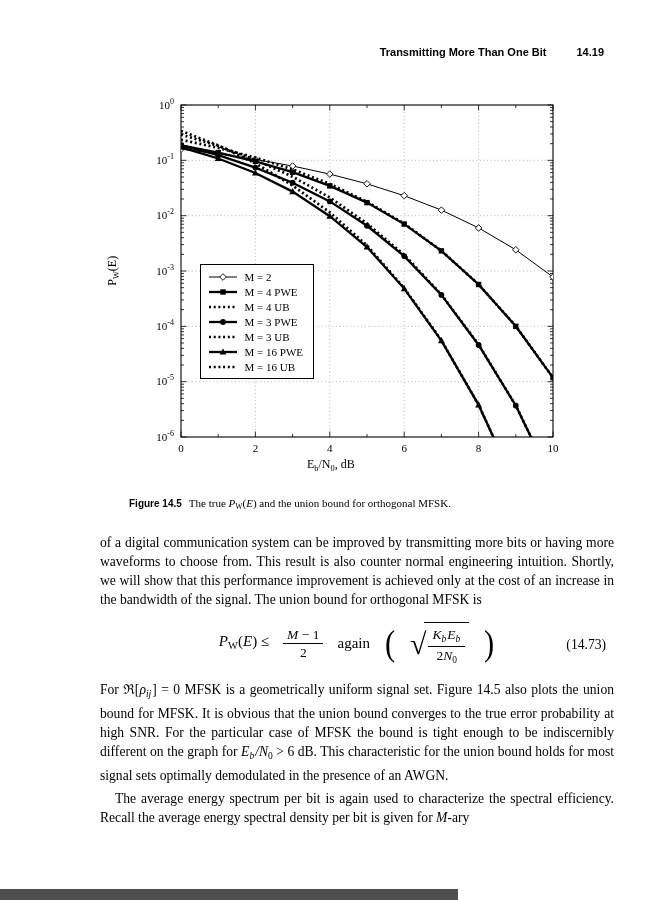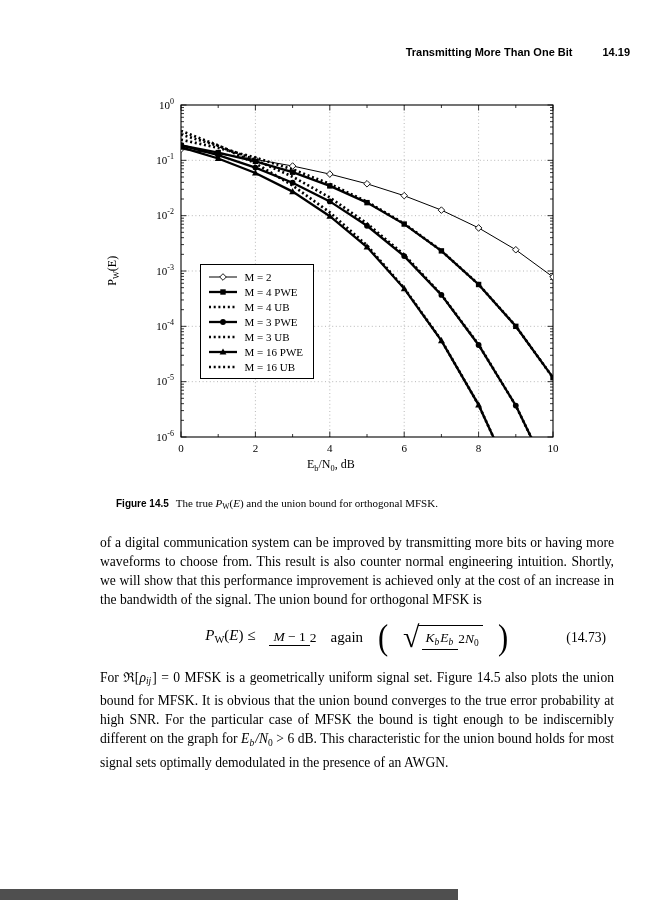--- a/index.html
+++ b/index.html
@@ -1,47 +1,47 @@
 <!DOCTYPE html>
 <html><head>
 <meta charset="utf-8">
 <style>
   html,body{margin:0;padding:0;background:#e8e8e8;}
   .page{position:relative;width:664px;height:900px;background:#ffffff;color:#000;
         font-family:"Liberation Serif",serif;overflow:hidden;margin:0 auto;}
 
   
-  .runhead{position:absolute;top:46px;left:96px;right:34px;text-align:right;
+  .runhead{position:absolute;top:46px;left:96px;right:60px;text-align:right;
            font-family:"Liberation Sans",sans-serif;font-weight:bold;font-size:11px;}
   .runhead .pagenum{margin-left:30px;}
 
   
   .figure{position:absolute;top:91px;left:97px;width:470px;}
   .chart-wrap{position:relative;width:470px;height:392px;}
   #chart-svg{display:block;margin-left:30px;}
   .ylabel{position:absolute;left:-29px;top:172px;width:90px;text-align:center;
           transform:rotate(-90deg);font-size:12px;}
   .xlabel{position:absolute;left:210px;top:366px;width:120px;text-align:left;font-size:12px;}
   .legend{position:absolute;border:1px solid #000;background:#fff;padding:5px 10px 5px 7px;
           display:flex;flex-direction:column;gap:2px;}
   .lg-row{display:flex;align-items:center;gap:7px;height:13px;}
   .lg-label{font-size:11px;white-space:nowrap;}
-  figcaption{margin:14px 0 0 19px;font-size:11px;}
+  figcaption{margin:14px 0 0 32px;font-size:11px;}
   .cap-label{font-family:"Liberation Sans",sans-serif;font-weight:bold;font-size:10px;margin-right:7px;}
 
   
   .main{position:absolute;top:529px;left:96px;width:522px;font-size:13.6px;line-height:19px;
         text-align:justify;}
   .main p{margin:4px;}
   .indent{text-indent:15px;}
 
   
   .equation{position:relative;margin:13px 0 15px;text-align:center;font-size:15px;}
   .eq-body{display:inline-flex;align-items:center;gap:14px;}
-  .frac{display:inline-flex;flex-direction:row;text-align:center;font-size:13.5px;line-height:1.15;}
+  .frac{display:inline-flex;flex-direction:column;text-align:center;font-size:13.5px;line-height:1.15;}
   .frac .num{border-bottom:1.2px solid #000;padding:0 4px 1px;}
   .frac .den{padding-top:1px;}
   .bigparen{font-size:36px;font-weight:400;line-height:.85;transform:scaleX(.85);}
   .sqrt{display:inline-flex;align-items:center;}
   .radical{font-size:30px;line-height:.8;margin-right:-2px;}
   .radicand{border-top:1.4px solid #000;padding:2px 4px 0;}
   .eq-num{position:absolute;right:12px;top:50%;transform:translateY(-50%);font-size:13.6px;}
 
   
   .r-i{font-style:italic;}
@@ -376,16 +376,17 @@
               <span class="den"><span>2</span><span class="r-i">N</span><span class="r-sub">0</span></span>
             </span>
           </span>
         </span>
         <span class="bigparen">)</span>
       </span>
       <span class="eq-num">(14.73)</span>
     </div>
 
     <p><span>For </span><span>ℜ[</span><span class="r-i">ρ</span><span class="r-isub">ij</span><span>] = 0 MFSK is a geometrically uniform signal set. Figure 14.5 also plots the union bound for MFSK. It is obvious that the union bound converges to the true error probability at high SNR. For the particular case of MFSK the bound is tight enough to be indiscernibly different on the graph for </span><span class="r-i">E</span><span class="r-isub">b</span><span class="r-i">/N</span><span class="r-sub">0</span><span> &gt; 6 dB. This characteristic for the union bound holds for most signal sets optimally demodulated in the presence of an AWGN.</span></p>
+    <p class="indent" style="margin-top:0;"><span>The average energy spectrum per bit is again used to characterize the spectral efficiency. Recall the average energy spectral density per bit is given for </span><span class="r-i">M</span><span>-ary</span></p>
   </div>
 
   <div class="artifact"></div>
 </div>
 
 </body></html>

